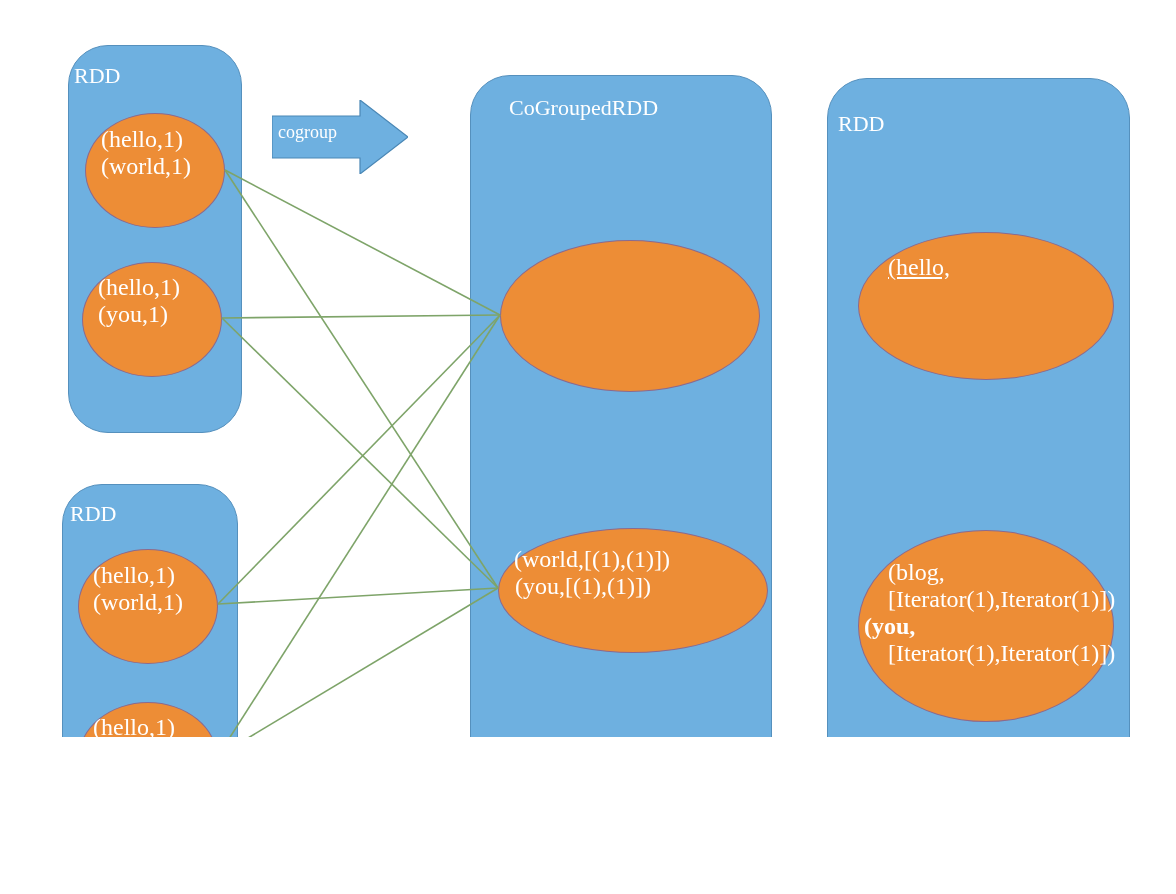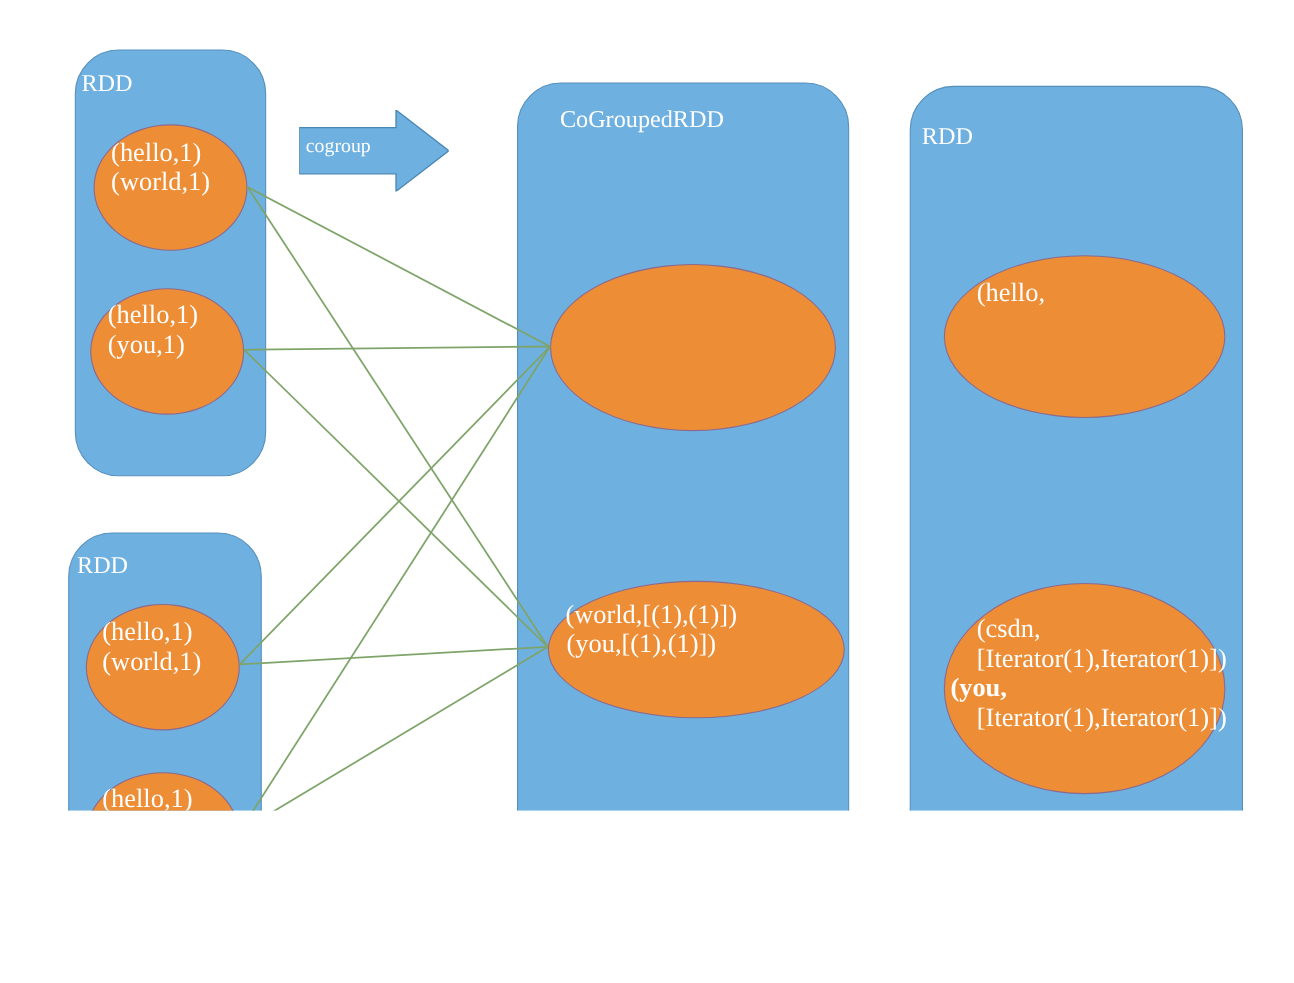--- a/index.html
+++ b/index.html
@@ -124,24 +124,24 @@
   <div class="ellipse" style="left:500px; top:240px; width:260px; height:152px;"></div>
 
   <div class="ellipse" style="left:498px; top:528px; width:270px; height:125px;"></div>
   <div class="ellipse-text" style="left:514px; top:544px;">(world,[(1),(1)])</div>
   <div class="ellipse-text" style="left:515px; top:571px;">(you,[(1),(1)])</div>
 
   <div class="rdd-box tall" style="left:827px; top:78px; width:303px; height:751px;"></div>
   <div class="box-label" style="left:838px; top:112px;">RDD</div>
 
   <div class="ellipse" style="left:858px; top:232px; width:256px; height:148px;"></div>
-  <div class="ellipse-text" style="left:888px; top:252px;">(hello,</div>
+  <div class="ellipse-text" style="left:888px; top:252px;text-decoration:underline;">(hello,</div>
 
   <div class="ellipse" style="left:858px; top:530px; width:256px; height:192px;"></div>
-  <div class="ellipse-text" style="left:888px; top:557px;">(csdn,</div>
+  <div class="ellipse-text" style="left:888px; top:557px;">(blog,</div>
   <div class="ellipse-text" style="left:888px; top:584px;">[Iterator(1),Iterator(1)])</div>
   <div class="ellipse-text" style="left:864px; top:611px;font-weight:bold;">(you,</div>
   <div class="ellipse-text" style="left:888px; top:638px;">[Iterator(1),Iterator(1)])</div>
 
   <svg id="links" viewBox="0 0 1176 894" xmlns="http://www.w3.org/2000/svg">
     <g stroke="#7EA469" stroke-width="1.6" fill="none">
 
       <line x1="225" y1="170" x2="500" y2="315"></line>
       <line x1="225" y1="170" x2="498" y2="588"></line>
 

